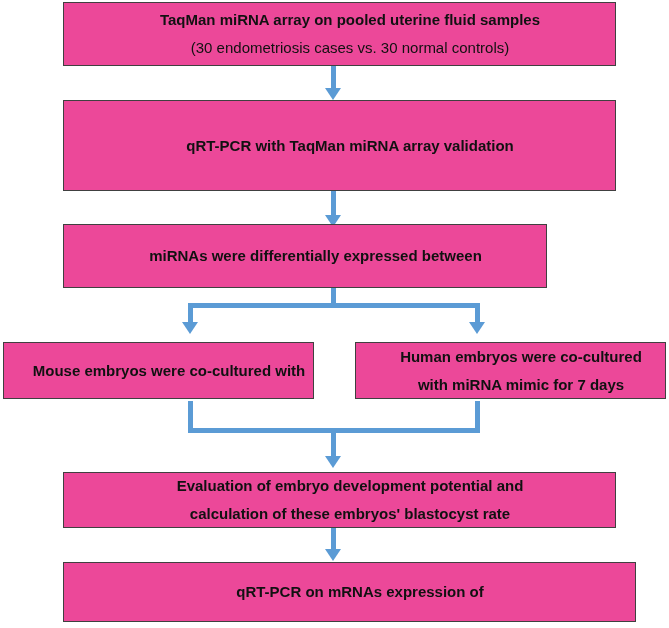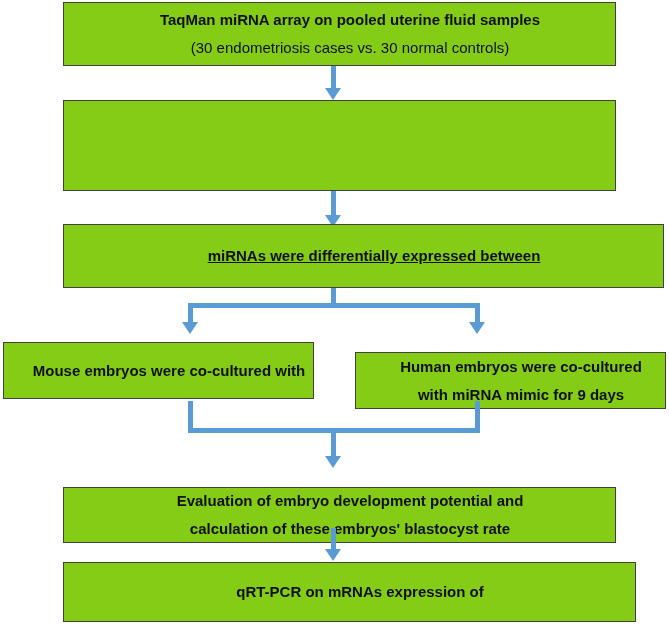--- a/index.html
+++ b/index.html
@@ -13,39 +13,39 @@
     height: 628px;
     background: var(--c-bg, #ffffff);
     font-family: "Liberation Sans", sans-serif;
     color: var(--c-text, #111111);
     overflow: hidden;
   }
   .box {
     position: absolute;
     box-sizing: border-box;
     border: 1.5px solid var(--c-border, #404040);
-    background: #84cc16;
+    background: #ec4899;
     display: flex;
     flex-direction: column;
     justify-content: center;
     align-items: center;
     text-align: center;
     font-size: 15px;
     line-height: 28px;
     padding-left: 21px;
   }
   .line { font-weight: bold; white-space: pre; }
   .line.regular { font-weight: normal; }
   .line .reg { font-weight: normal; }
   .b1 { left: 63px;  top: 2px;   width: 553px; height: 64px; }
   .b2 { left: 63px;  top: 100px; width: 553px; height: 91px; }
-  .b3 { left: 63px;  top: 224px; width: 601px; height: 64px; text-decoration: underline; }
+  .b3 { left: 63px;  top: 224px; width: 484px; height: 64px; }
   .bL { left: 3px;   top: 342px; width: 311px; height: 57px; }
-  .bR { left: 355px; top: 352px; width: 311px; height: 57px; }
-  .b4 { left: 63px;  top: 472px; width: 553px; height: 56px; margin-top: 15px; }
+  .bR { left: 355px; top: 342px; width: 311px; height: 57px; }
+  .b4 { left: 63px;  top: 472px; width: 553px; height: 56px; }
   .b5 { left: 63px;  top: 562px; width: 573px; height: 60px; }
   .vline {
     position: absolute;
     width: 5px;
     background: var(--c-arrow, #5B9BD5);
   }
   .hline {
     position: absolute;
     height: 5px;
     background: var(--c-arrow, #5B9BD5);
@@ -66,20 +66,21 @@
 
   <div class="box b1">
     <div class="line">TaqMan miRNA array on pooled uterine fluid samples</div>
     <div class="line regular">(30 endometriosis cases vs. 30 normal controls)</div>
   </div>
 
   <div class="vline" style="left:331px; top:66px; height:23px;"></div>
   <div class="ahead" style="left:325px; top:88px;"></div>
 
   <div class="box b2">
+    <div class="line">qRT-PCR with TaqMan miRNA array validation</div>
   </div>
 
   <div class="vline" style="left:331px; top:191px; height:25px;"></div>
   <div class="ahead" style="left:325px; top:215px;"></div>
 
   <div class="box b3">
     <div class="line">miRNAs were differentially expressed between</div>
   </div>
 
   <div class="vline" style="left:331px; top:288px; height:20px;"></div>
@@ -87,21 +88,21 @@
   <div class="vline" style="left:188px; top:303px; height:20px;"></div>
   <div class="ahead" style="left:182px; top:322px;"></div>
   <div class="vline" style="left:475px; top:303px; height:20px;"></div>
   <div class="ahead" style="left:469px; top:322px;"></div>
 
   <div class="box bL">
     <div class="line">Mouse embryos were co-cultured with</div>
   </div>
   <div class="box bR">
     <div class="line">Human embryos were co-cultured</div>
-    <div class="line">with miRNA mimic for 9 days</div>
+    <div class="line">with miRNA mimic for 7 days</div>
   </div>
 
   <div class="vline" style="left:188px; top:401px; height:32px;"></div>
   <div class="vline" style="left:475px; top:401px; height:32px;"></div>
   <div class="hline" style="left:188px; top:428px; width:292px;"></div>
   <div class="vline" style="left:331px; top:433px; height:24px;"></div>
   <div class="ahead" style="left:325px; top:456px;"></div>
 
   <div class="box b4">
     <div class="line">Evaluation of embryo development potential and</div>

